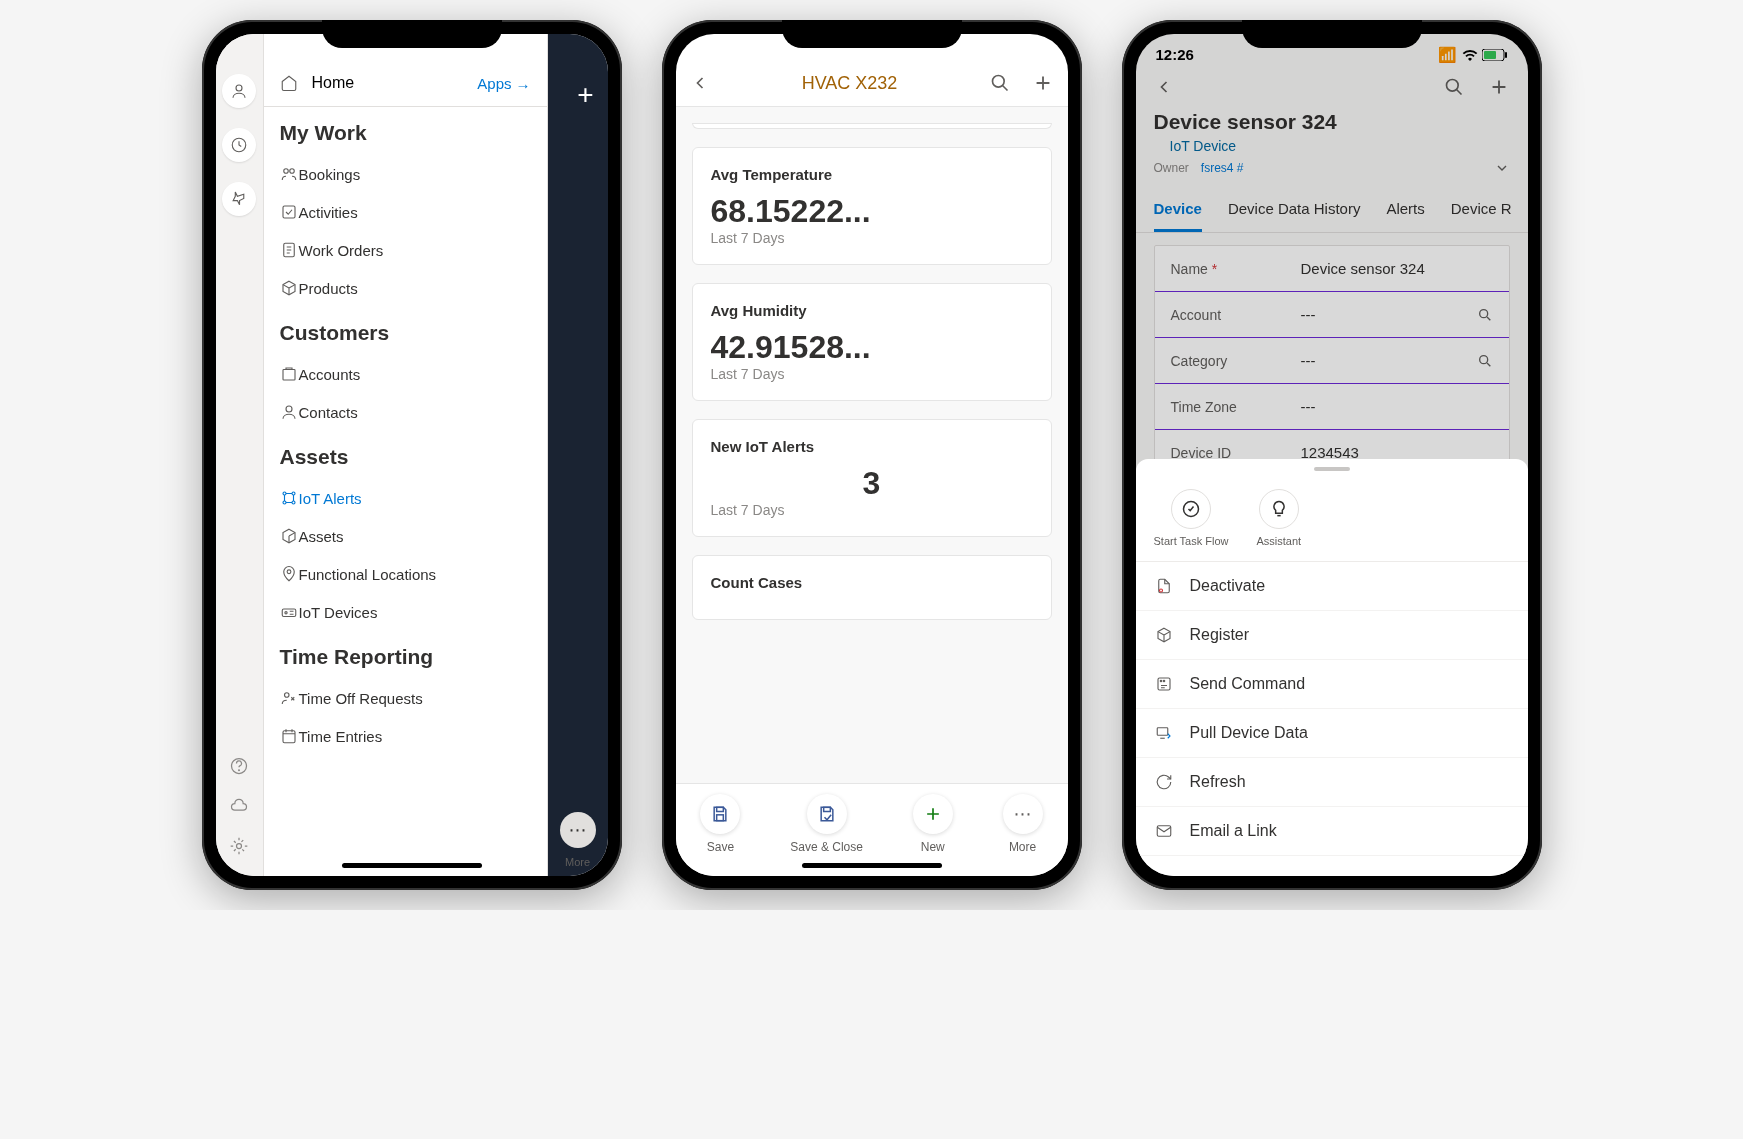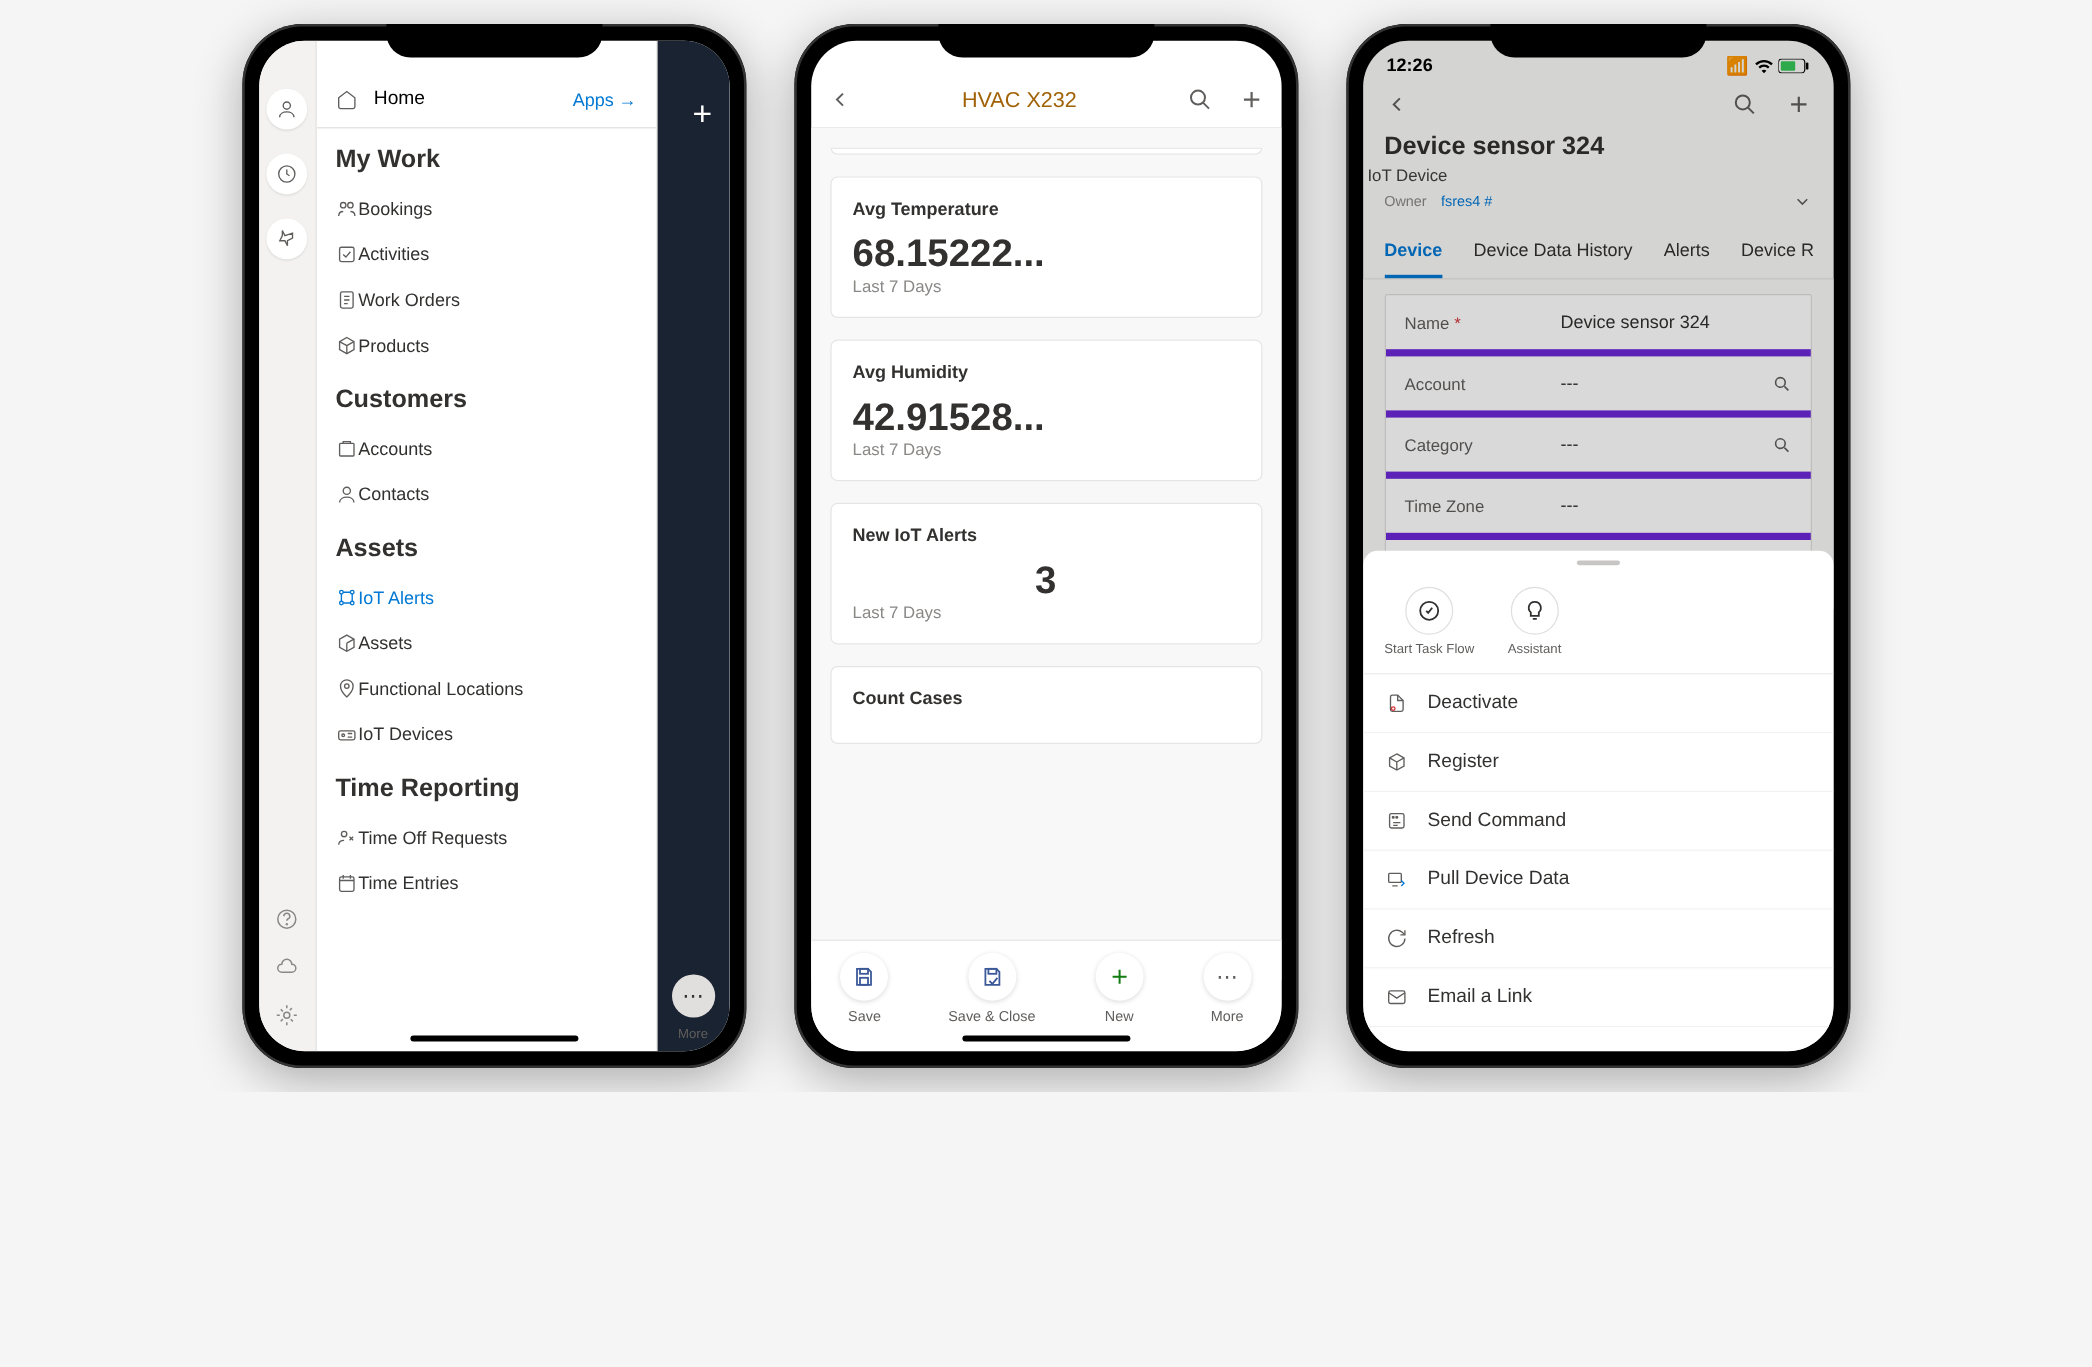--- a/index.html
+++ b/index.html
@@ -70,31 +70,31 @@
 .p2-footer-btn { display: flex; flex-direction: column; align-items: center; gap: 6px; cursor: pointer; }
 .p2-footer-icon { width: 40px; height: 40px; border-radius: 50%; background: #fff; box-shadow: 0 1px 4px rgba(0,0,0,0.15); display: flex; align-items: center; justify-content: center; }
 .p2-footer-label { font-size: 12px; color: #605e5c; }
 
 
 .p3-status { padding: 12px 20px 4px; display: flex; justify-content: space-between; font-size: 15px; font-weight: 600; }
 .p3-status-right { display: flex; gap: 4px; align-items: center; }
 .p3-header { padding: 8px 18px 12px; display: flex; align-items: center; justify-content: space-between; }
 .p3-header-right { display: flex; gap: 24px; align-items: center; }
 .p3-title { padding: 0 18px; font-size: 21px; font-weight: 700; color: #323130; }
-.p3-subtitle { padding: 4px 4px 0; font-size: 14px; color: #404040; }
+.p3-subtitle { padding: 4px 34px 0; font-size: 14px; color: #0369a1; }
 .p3-owner-row { padding: 6px 18px 12px; display: flex; align-items: center; justify-content: space-between; }
 .p3-owner-left { display: flex; gap: 12px; font-size: 12px; }
 .p3-owner-label { color: #8a8886; }
 .p3-owner-value { color: #0078d4; }
 .p3-tabs { display: flex; gap: 26px; padding: 0 18px; border-bottom: 1px solid #e1dfdd; overflow-x: hidden; white-space: nowrap; }
 .p3-tab { padding: 12px 0; font-size: 15px; color: #323130; cursor: pointer; }
 .p3-tab.active { color: #0078d4; border-bottom: 3px solid #0078d4; font-weight: 600; }
 .p3-form { padding: 12px 18px; background: #faf9f8; }
 .p3-form-box { background: #fff; border: 1px solid #e1dfdd; border-radius: 2px; }
-.p3-field { display: flex; align-items: center; padding: 14px 16px; border-bottom: 6px solid #6d28d9; }
+.p3-field { display: flex; align-items: center; padding: 14px 16px; border-bottom: 1px solid #6d28d9; }
 .p3-field:last-child { border-bottom: none; }
 .p3-field-label { width: 130px; font-size: 14px; color: #605e5c; display: flex; align-items: center; gap: 4px; }
 .p3-field-required { color: #d13438; }
 .p3-field-value { flex: 1; font-size: 15px; color: #323130; }
 .p3-field-search { color: #605e5c; cursor: pointer; }
 .p3-overlay { position: absolute; top: 0; left: 0; right: 0; bottom: 0; background: rgba(0,0,0,0.15); z-index: 5; pointer-events: none; }
 .p3-sheet { position: absolute; bottom: 0; left: 0; right: 0; background: #fff; border-radius: 12px 12px 0 0; z-index: 10; padding-bottom: 20px; }
 .p3-sheet-handle { width: 36px; height: 4px; background: #c8c6c4; border-radius: 2px; margin: 8px auto; }
 .p3-sheet-top { display: flex; gap: 28px; padding: 10px 18px 14px; border-bottom: 1px solid #edebe9; }
 .p3-sheet-top-btn { display: flex; flex-direction: column; align-items: center; gap: 6px; cursor: pointer; }

